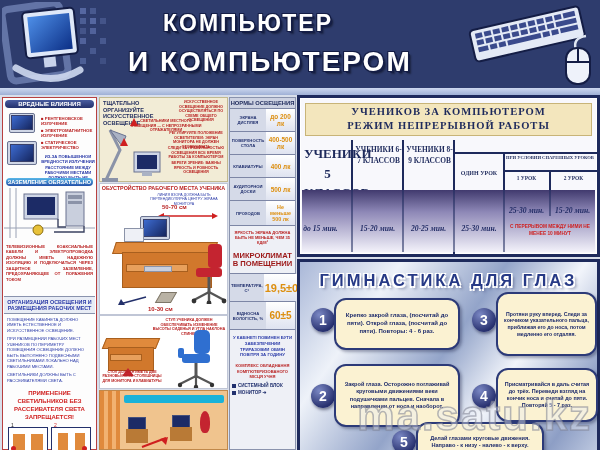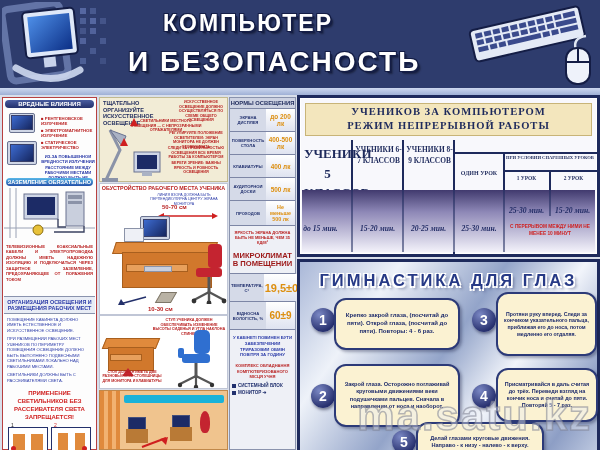--- a/index.html
+++ b/index.html
@@ -93,21 +93,21 @@
           <rect x="78" y="26" width="6" height="6" opacity=".5"></rect>
         <rect x="88" y="26" width="6" height="6" opacity=".8"></rect>
           <rect x="78" y="36" width="6" height="6" opacity=".8"></rect>
         <rect x="98" y="36" width="6" height="6" opacity=".6"></rect>
           <rect x="88" y="46" width="6" height="6" opacity=".6"></rect>
         <rect x="78" y="56" width="6" height="6" opacity=".7"></rect>
           <rect x="98" y="56" width="6" height="6" opacity=".4"></rect>
       </g>
     </svg>
     <div class="t1">КОМПЬЮТЕР</div>
-    <div class="t2">И БЕЗОПАСНОСТЬ</div>
+    <div class="t2">И КОМПЬЮТЕРОМ</div>
     <svg class="abs" style="left:468px;top:2px" width="118" height="62" viewBox="0 0 118 62">
       <g transform="rotate(-13 59 31)">
         <rect x="3" y="16" width="112" height="32" rx="4" fill="#e4eaf6" stroke="#141d45" stroke-width="2"></rect>
         <g fill="#3a4a8c">
           <rect x="8" y="20" width="7" height="5"></rect>
             <rect x="17" y="20" width="7" height="5"></rect>
             <rect x="26" y="20" width="7" height="5"></rect>
             <rect x="35" y="20" width="7" height="5"></rect>
             <rect x="44" y="20" width="7" height="5"></rect>
             <rect x="53" y="20" width="7" height="5"></rect>
@@ -314,21 +314,21 @@
     <div style="color:#9c1616;font-weight:bold;font-size:7.6px;text-align:center;margin-top:6px;line-height:1.15">
       <div>МИКРОКЛИМАТ</div>
         <div>В ПОМЕЩЕНИИ</div>
     </div>
     <div class="nrow" style="height:27px;border-top:1px solid #7d86a5;margin-top:4px">
       <div class="nlab">ТЕМПЕРАТУРА, С°</div>
       <div class="nval" style="font-size:11px">19,5±0,5</div>
     </div>
     <div class="nrow" style="height:27px">
       <div class="nlab">ВІДНОСНА ВОЛОГІСТЬ, %</div>
-      <div class="nval" style="font-size:10px">60±9</div>
+      <div class="nval" style="font-size:10px">60±5</div>
     </div>
     <div class="tinyblue" style="font-size:4.3px;text-align:center;margin:5px 2px;line-height:1.35">У КАБІНЕТІ ПОВИНЕН БУТИ ЗАБЕЗПЕЧЕНИЙ ТРИРАЗОВИЙ ОБМІН ПОВІТРЯ ЗА ГОДИНУ</div>
     <div class="tinyred" style="font-size:4.1px;text-align:center;margin:4px 2px;line-height:1.3">КОМПЛЕКС ОБЛАДНАННЯ КОМП'ЮТЕРИЗОВАНОГО МІСЦЯ УЧНЯ</div>
     <div class="legend-item">
         <span class="sq"></span>
         <span>СИСТЕМНЫЙ БЛОК</span>
       </div>
     <div class="legend-item">
         <span class="sq"></span>
         <span>МОНИТОР ➔</span>

